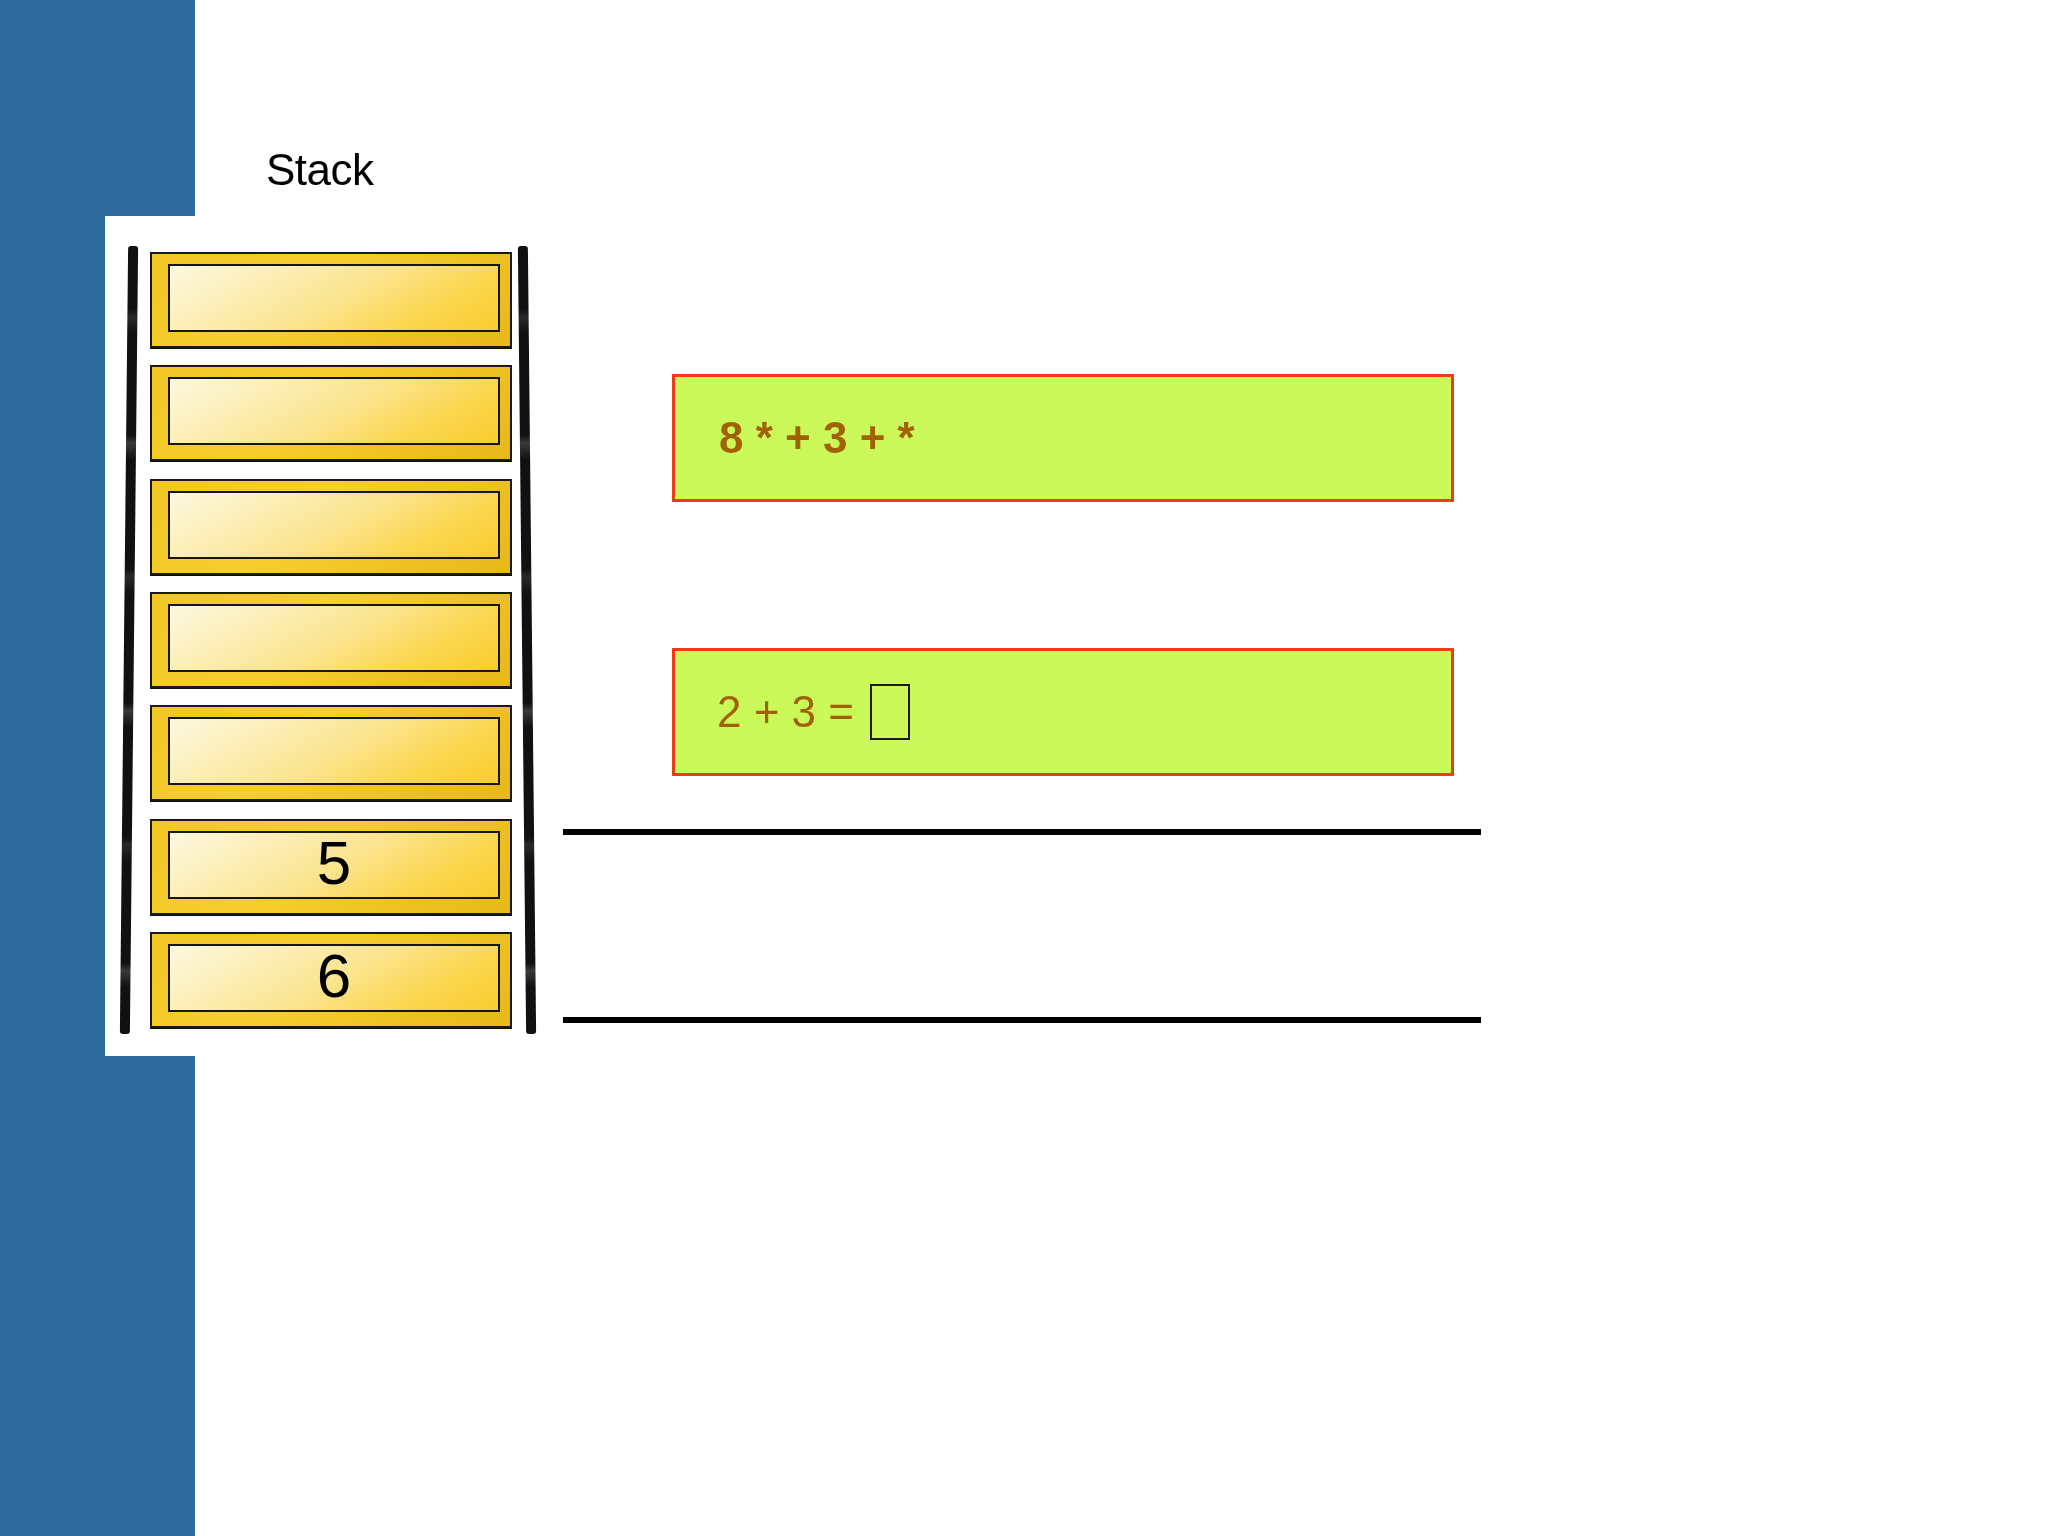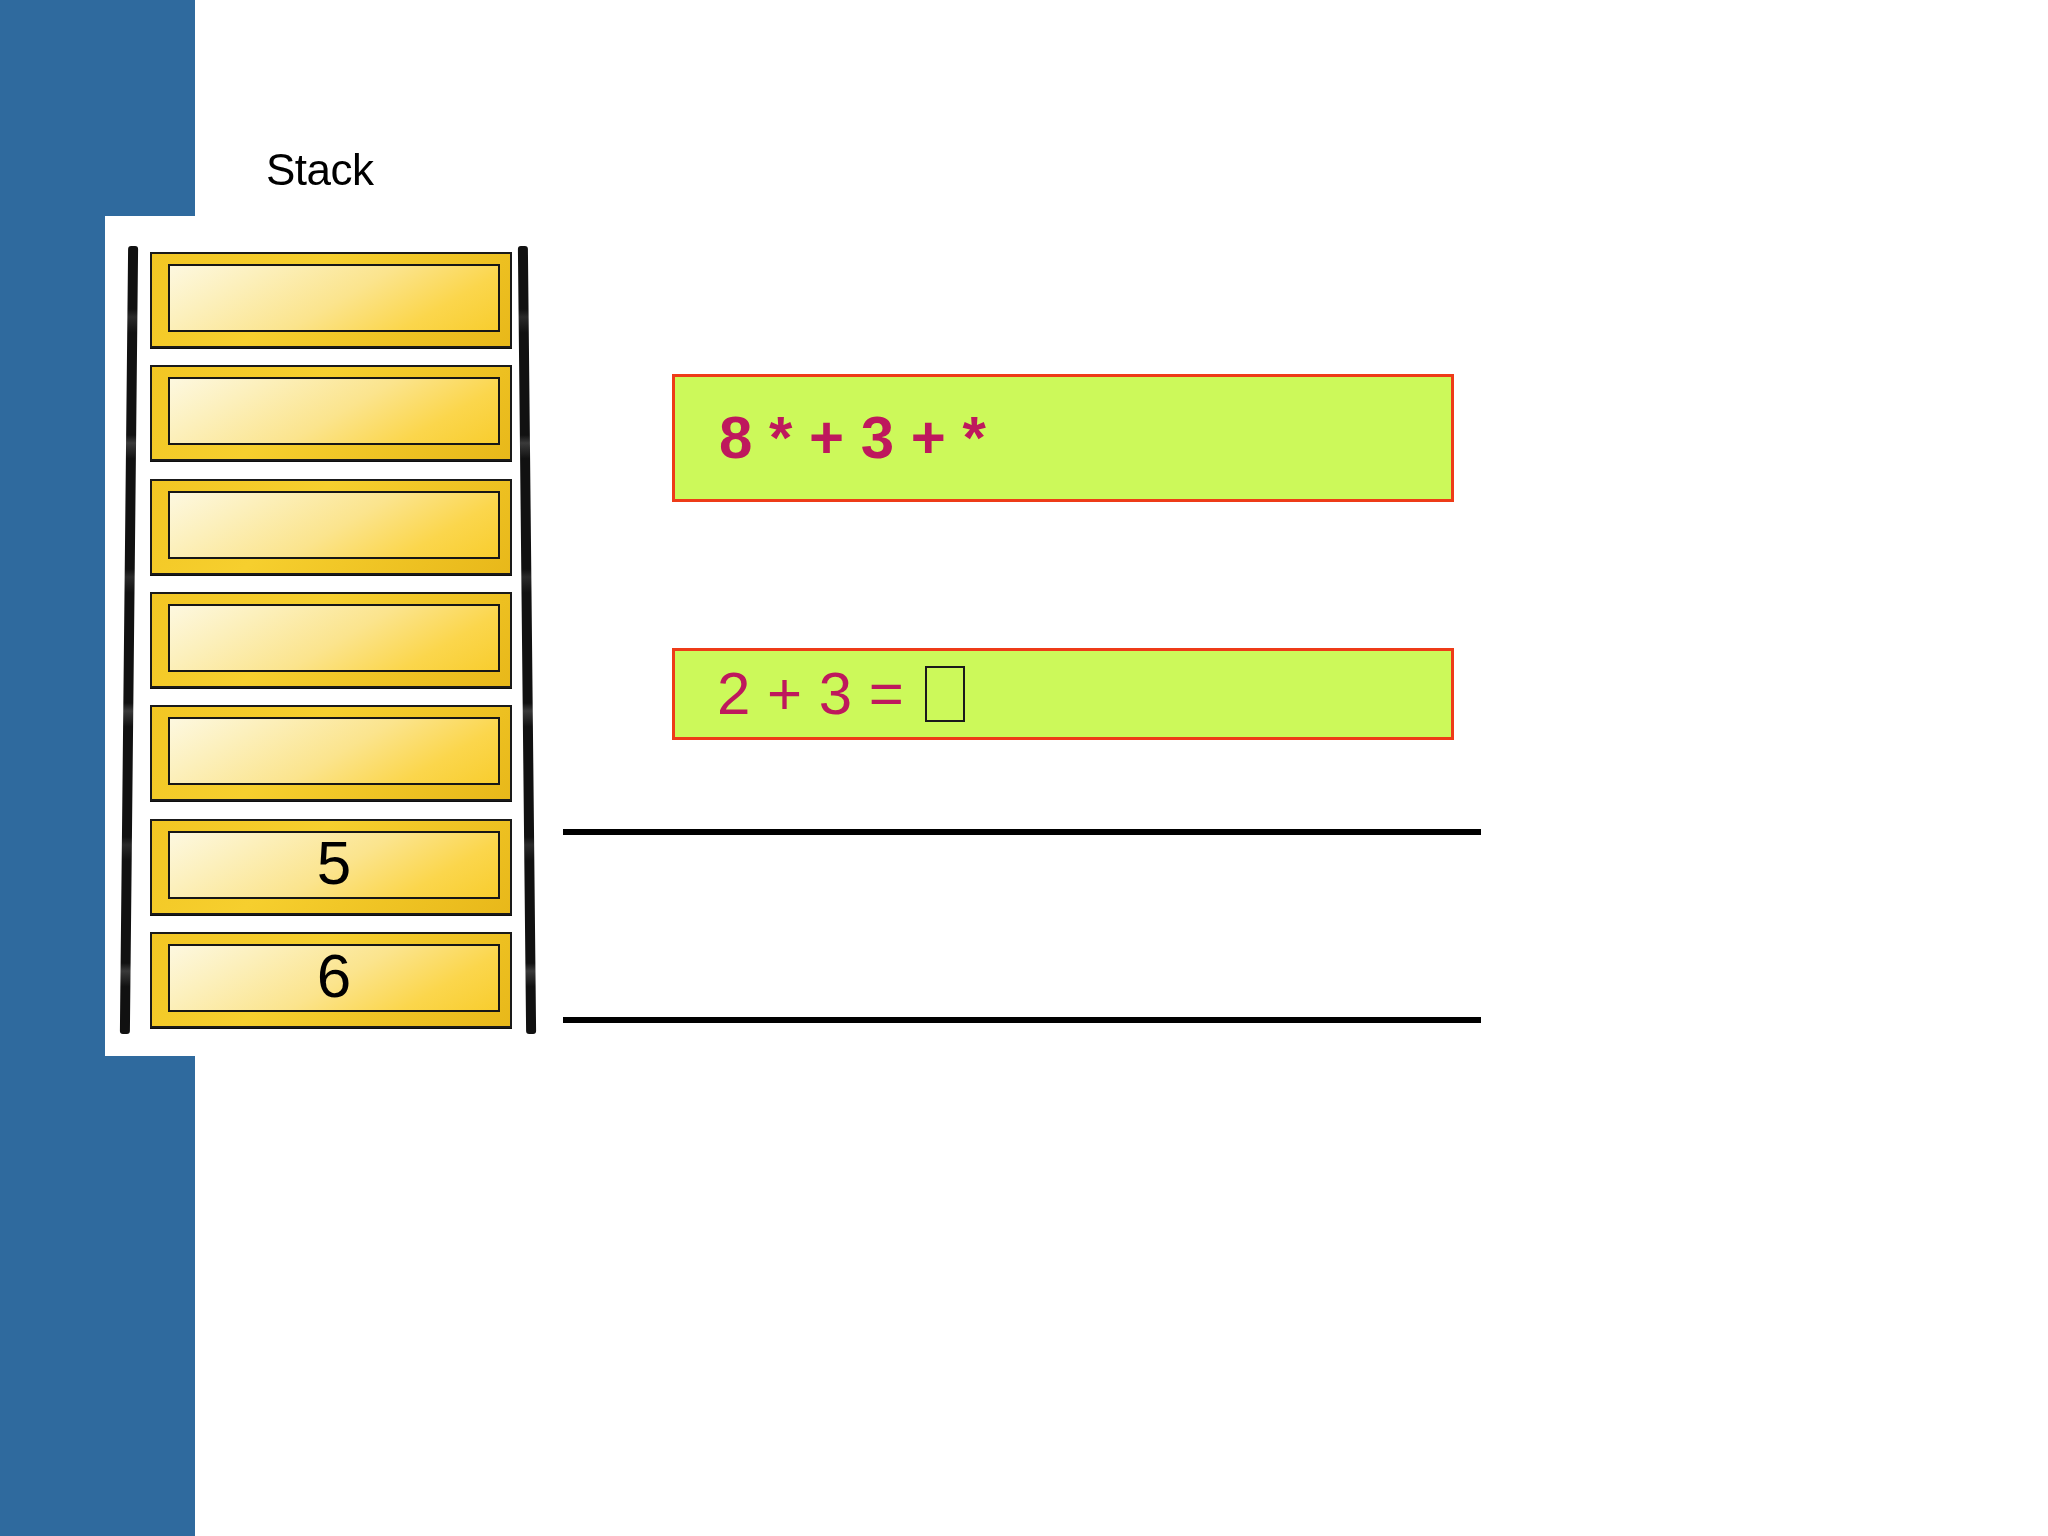--- a/index.html
+++ b/index.html
@@ -144,27 +144,27 @@
     position: absolute;
     left: 672px;
     width: 782px;
     background: #ccf95a;
     border: 3px solid #ee3b18;
     box-sizing: border-box;
     display: flex;
     align-items: center;
   }
   .expr-box.primary   { top: 374px; height: 128px; }
-  .expr-box.secondary { top: 648px; height: 92px; }
+  .expr-box.secondary { top: 648px; height: 128px; }
 
   .expr-text {
     padding-left: 42px;
-    font-size: 60px;
-    line-height: 1;
-    color: #be185d;
+    font-size: 44px;
+    line-height: 1;
+    color: #a16207;
     white-space: pre;
   }
   .expr-text.bold { font-weight: bold; padding-left: 44px; }
 
   
   .tofu {
     display: inline-block;
     width: 36px;
     height: 52px;
     border: 2px solid #1a1a1a;

